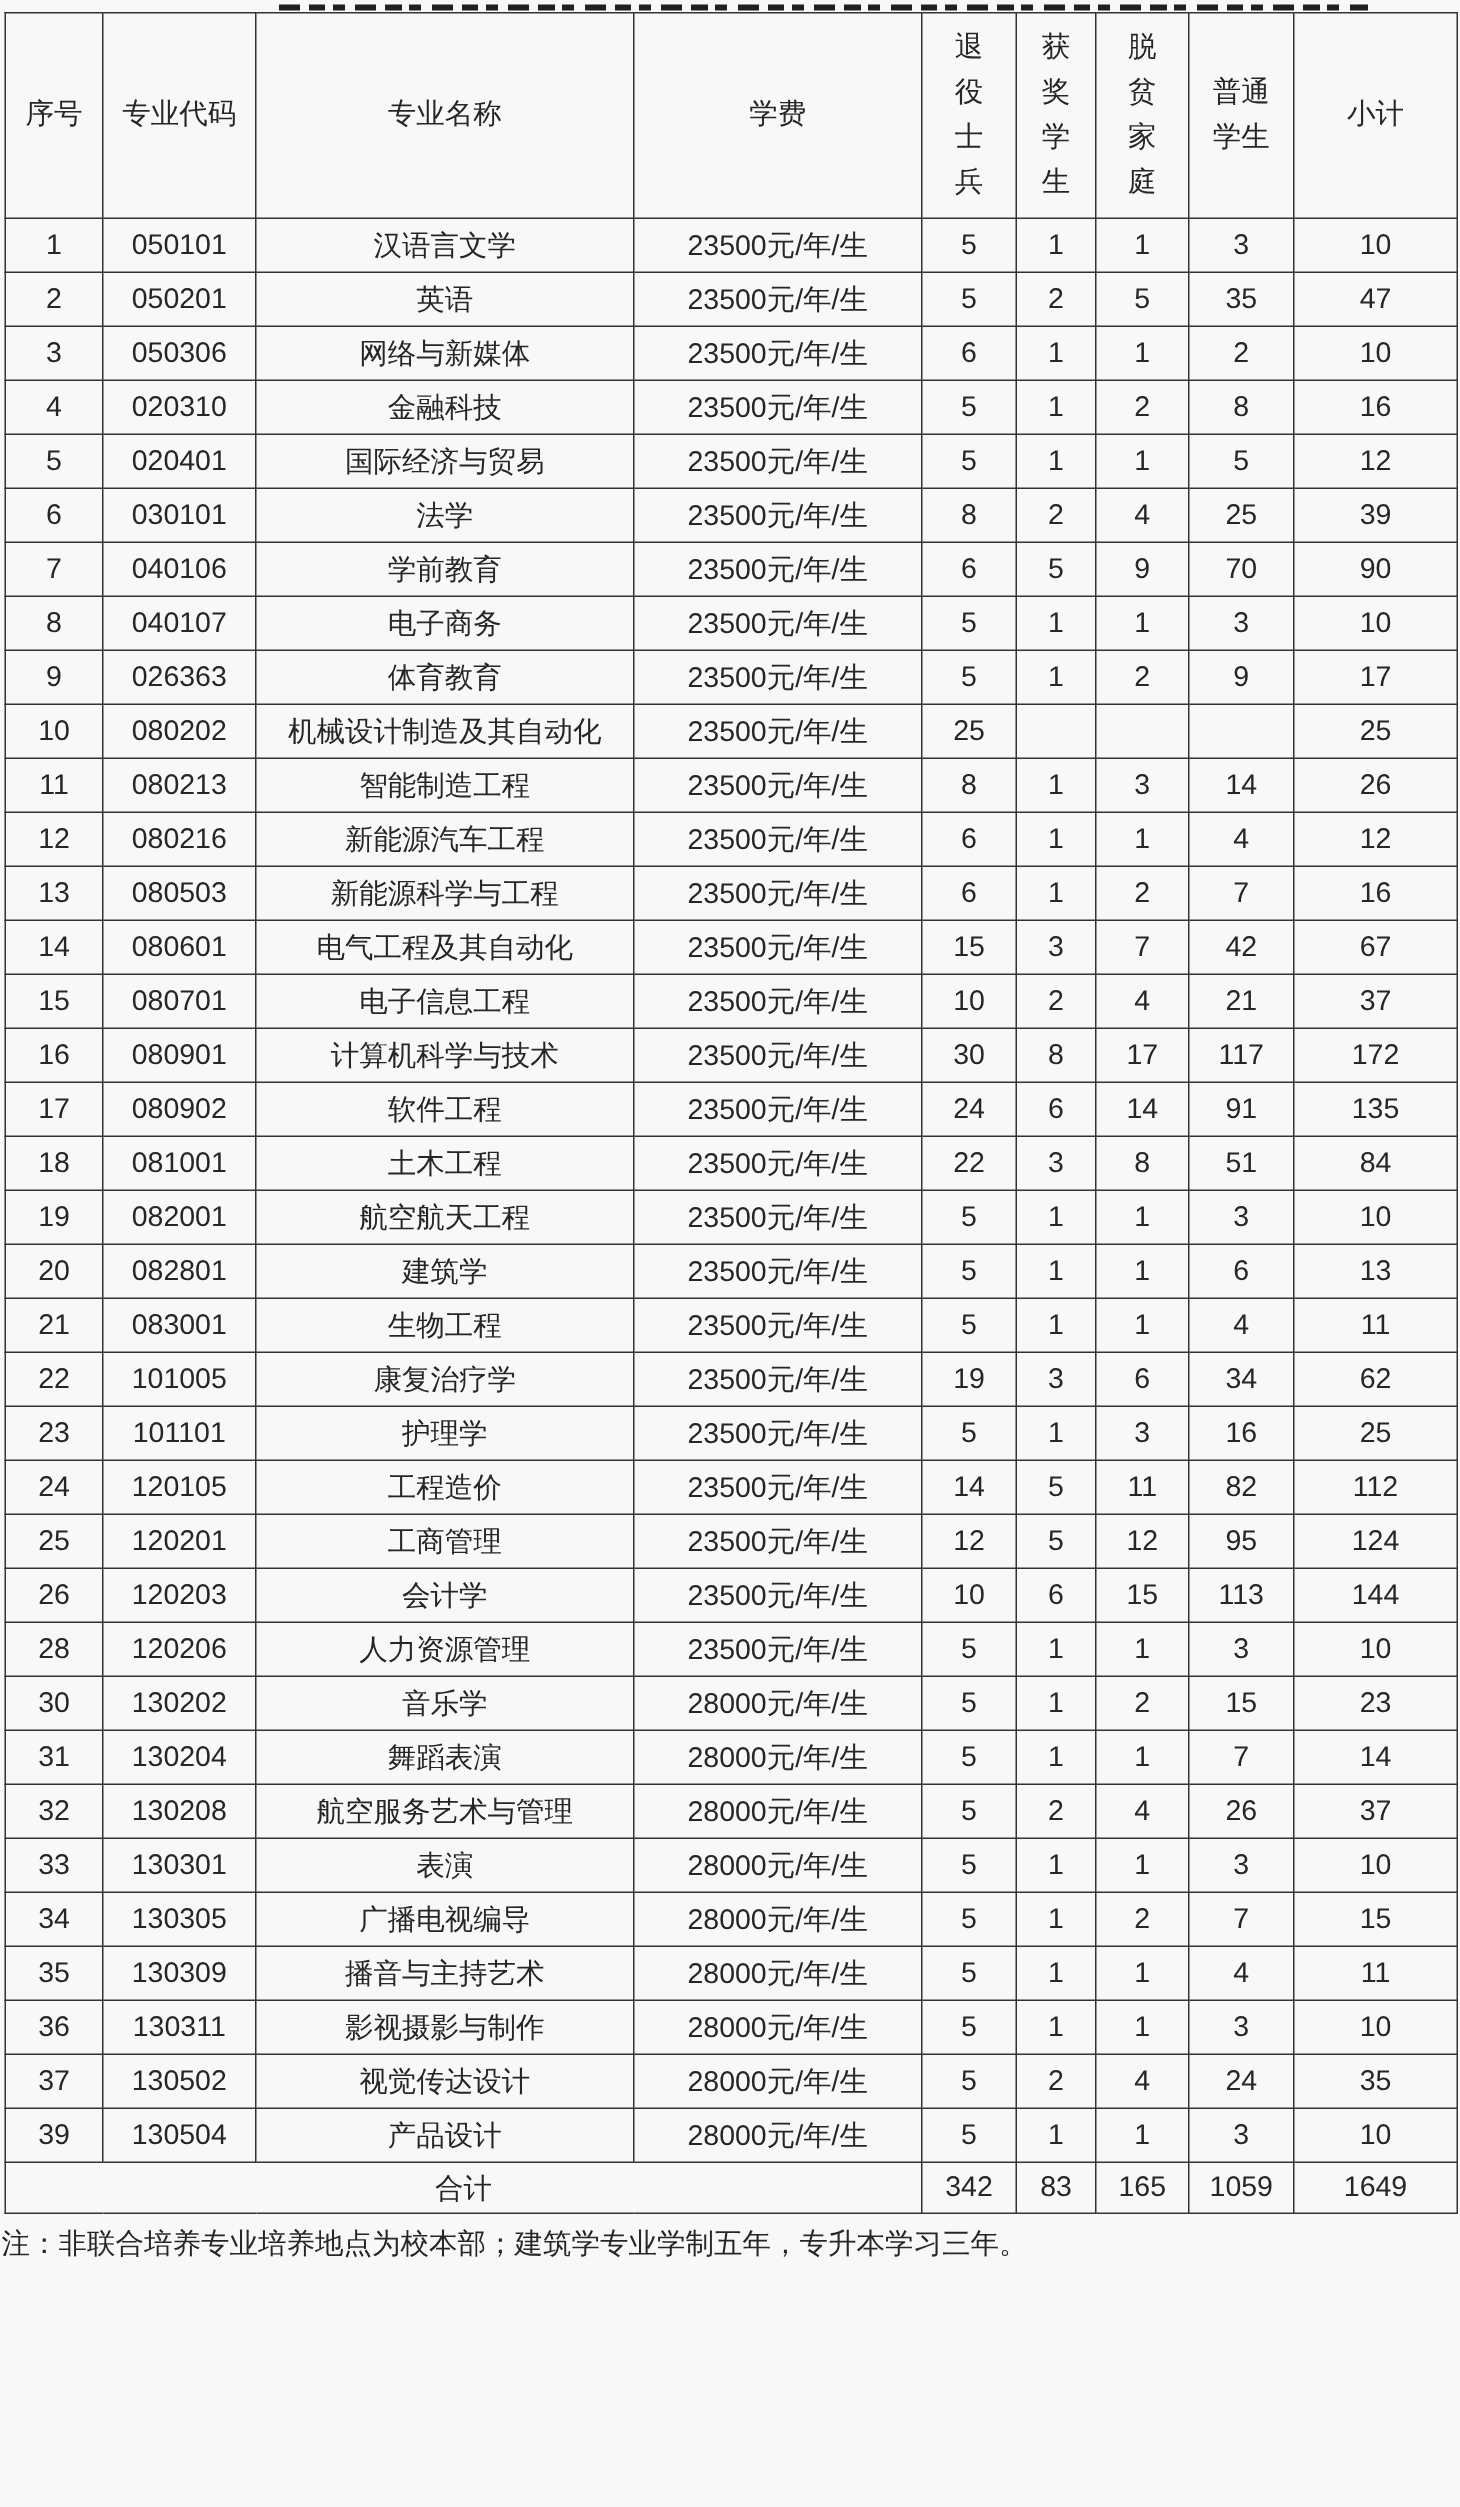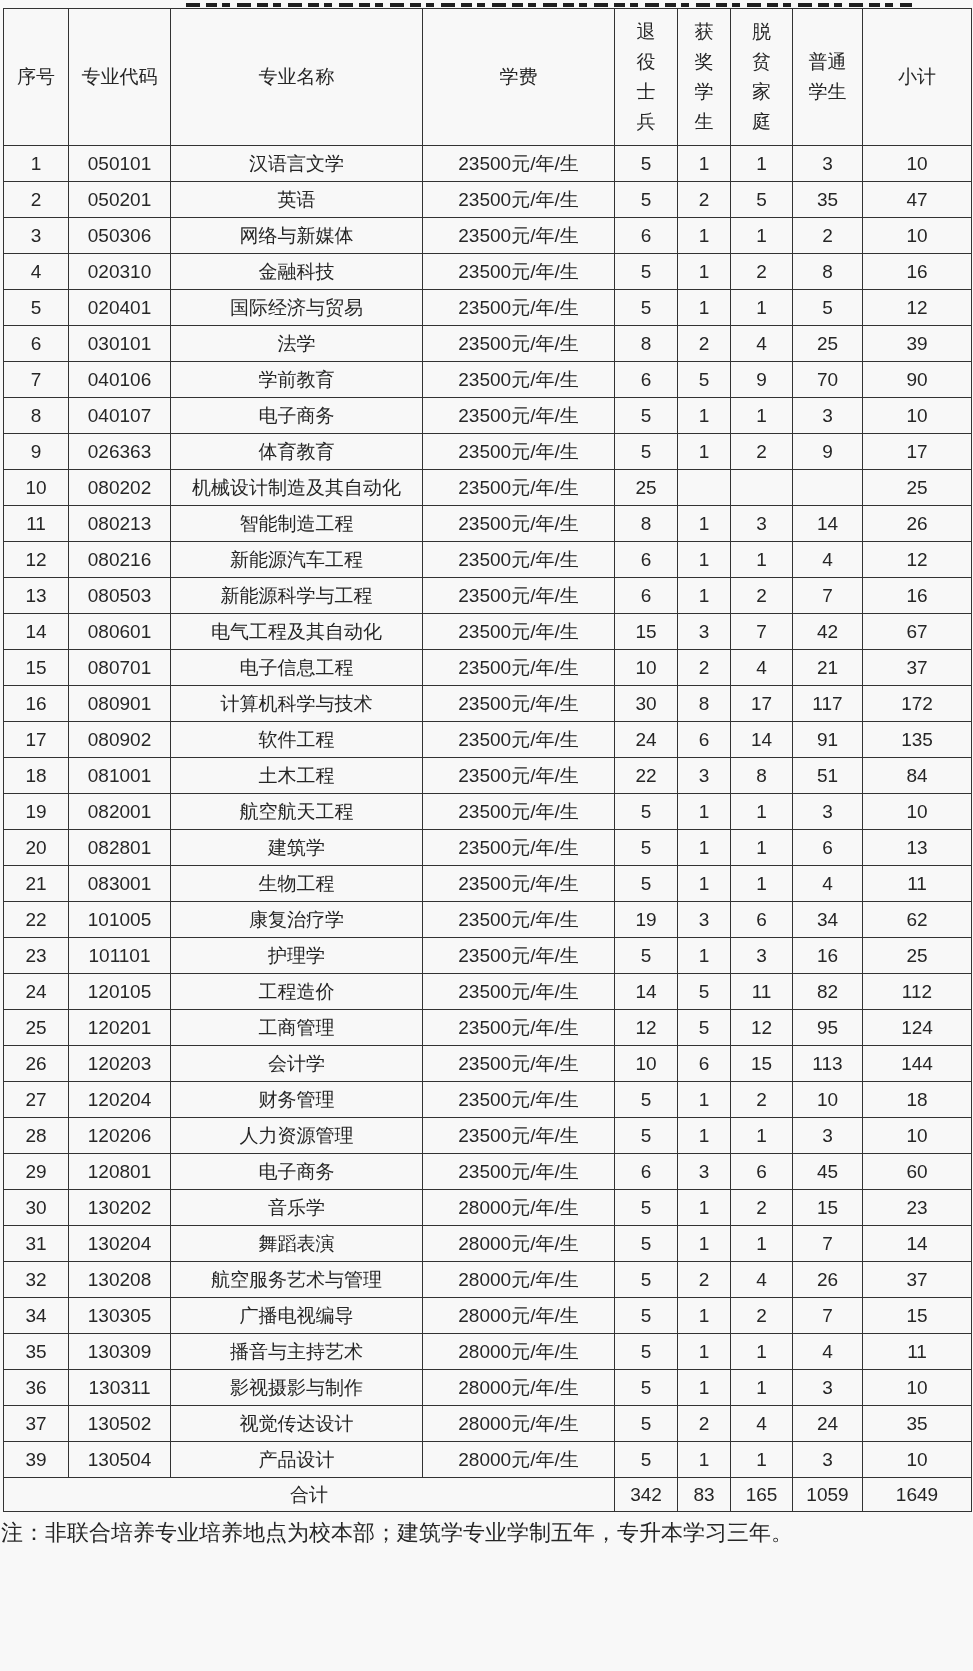--- a/index.html
+++ b/index.html
@@ -34,21 +34,21 @@
     color:#262626;
     padding:0;
     overflow:hidden;
   }
   thead th { height:136px; line-height:26px; }
   thead th.v { white-space:pre-line; line-height:30px; }
   tbody td { height:35px; }
   tr.total-row td { height:33px; }
   .note {
     margin-top:9px;
-    font-size:22px;
+    font-size:19px;
     line-height:24px;
     color:#262626;
     padding-left:1px;
   }
 </style>
 </head>
 <body>
 
 <div class="title-clip">
   <div class="title-marks"></div>
@@ -371,53 +371,31 @@
           <td>120203</td>
           <td>会计学</td>
           <td>23500元/年/生</td>
           <td>10</td>
           <td>6</td>
           <td>15</td>
           <td>113</td>
           <td>144</td>
         </tr>
         <tr>
-          <td>27</td>
-          <td>120204</td>
-          <td>财务管理</td>
-          <td>23500元/年/生</td>
-          <td>5</td>
-          <td>1</td>
-          <td>2</td>
-          <td>10</td>
-          <td>18</td>
-        </tr>
-        <tr>
           <td>28</td>
           <td>120206</td>
           <td>人力资源管理</td>
           <td>23500元/年/生</td>
           <td>5</td>
           <td>1</td>
           <td>1</td>
           <td>3</td>
           <td>10</td>
         </tr>
         <tr>
-          <td>29</td>
-          <td>120801</td>
-          <td>电子商务</td>
-          <td>23500元/年/生</td>
-          <td>6</td>
-          <td>3</td>
-          <td>6</td>
-          <td>45</td>
-          <td>60</td>
-        </tr>
-        <tr>
           <td>30</td>
           <td>130202</td>
           <td>音乐学</td>
           <td>28000元/年/生</td>
           <td>5</td>
           <td>1</td>
           <td>2</td>
           <td>15</td>
           <td>23</td>
         </tr>
@@ -435,20 +413,31 @@
         <tr>
           <td>32</td>
           <td>130208</td>
           <td>航空服务艺术与管理</td>
           <td>28000元/年/生</td>
           <td>5</td>
           <td>2</td>
           <td>4</td>
           <td>26</td>
           <td>37</td>
+        </tr>
+        <tr>
+          <td>33</td>
+          <td>130301</td>
+          <td>表演</td>
+          <td>28000元/年/生</td>
+          <td>5</td>
+          <td>1</td>
+          <td>1</td>
+          <td>3</td>
+          <td>10</td>
         </tr>
         <tr>
           <td>34</td>
           <td>130305</td>
           <td>广播电视编导</td>
           <td>28000元/年/生</td>
           <td>5</td>
           <td>1</td>
           <td>2</td>
           <td>7</td>

